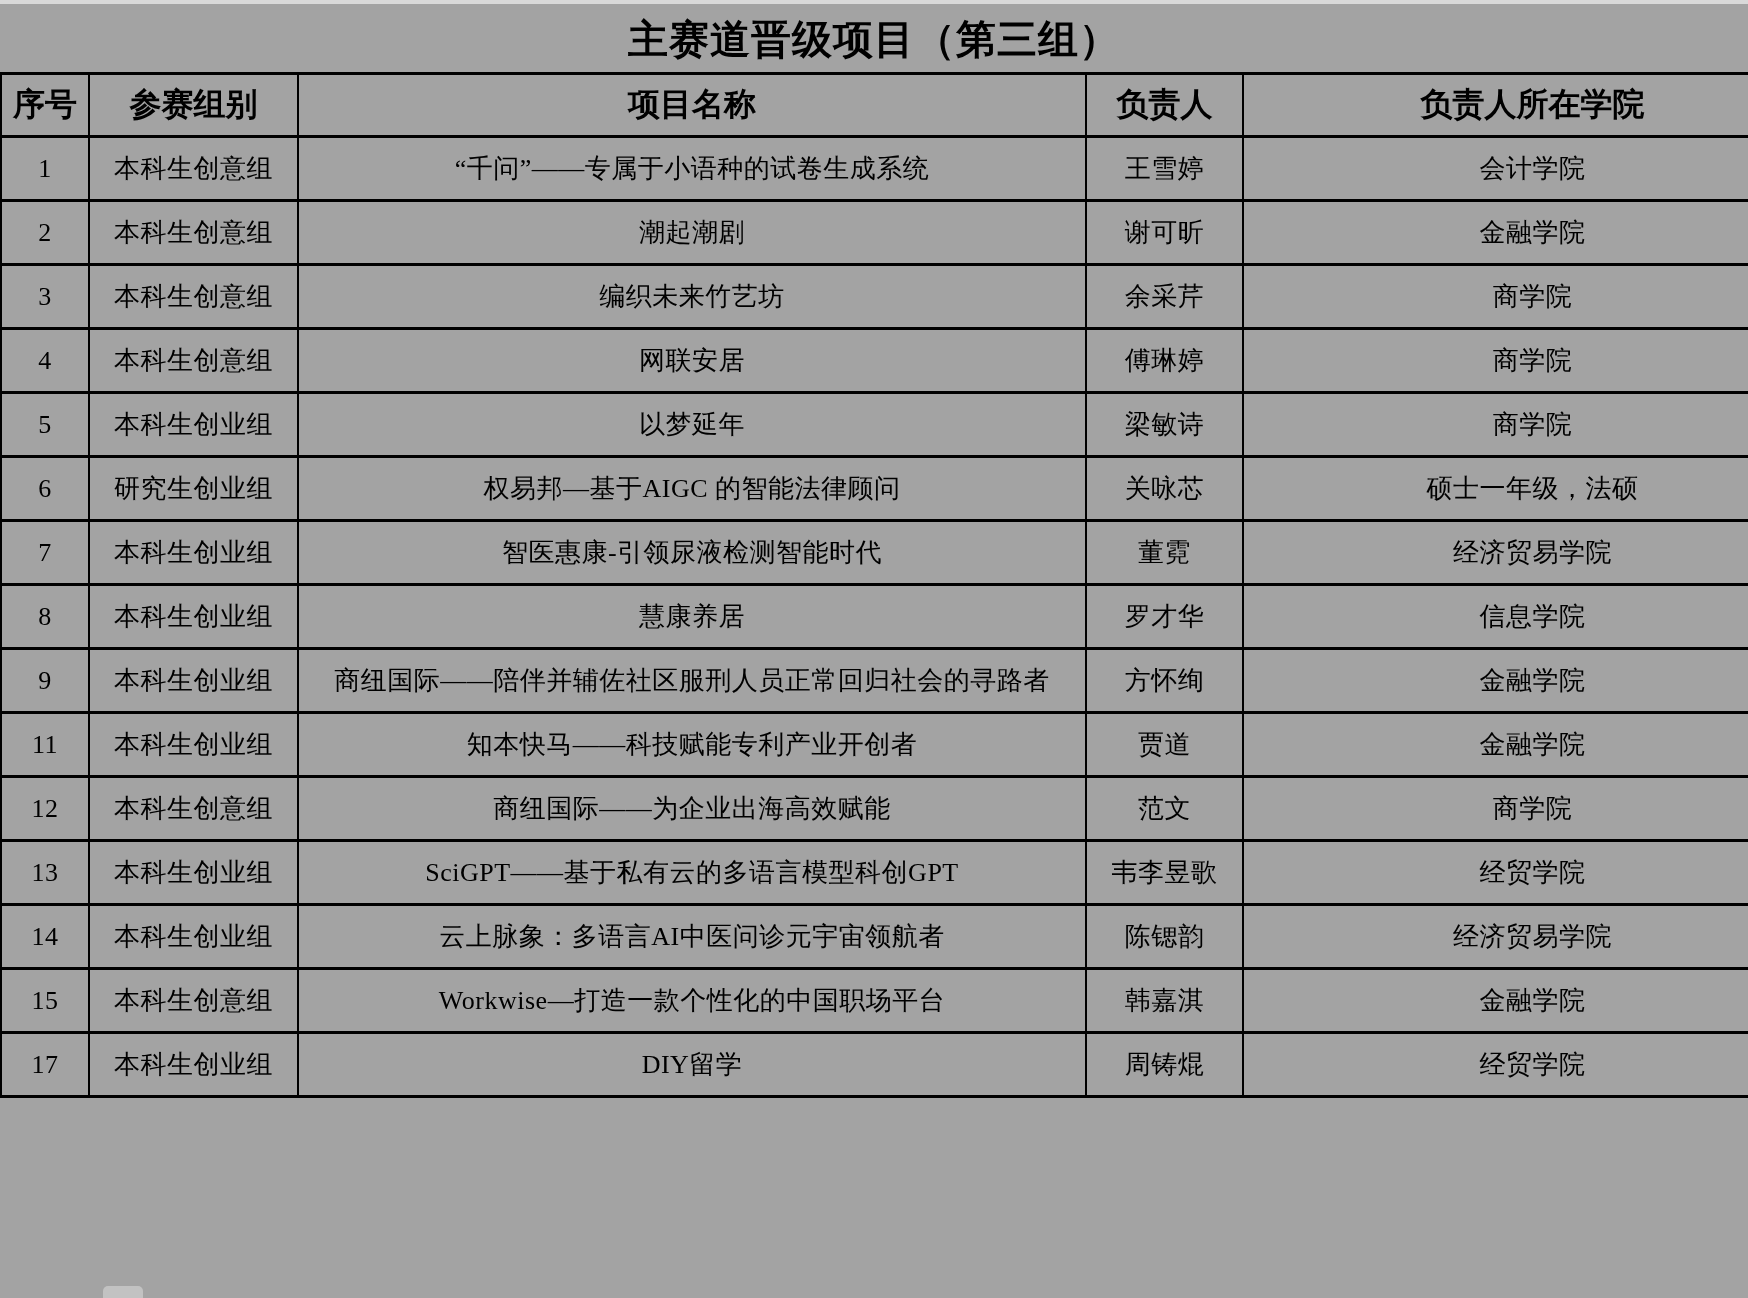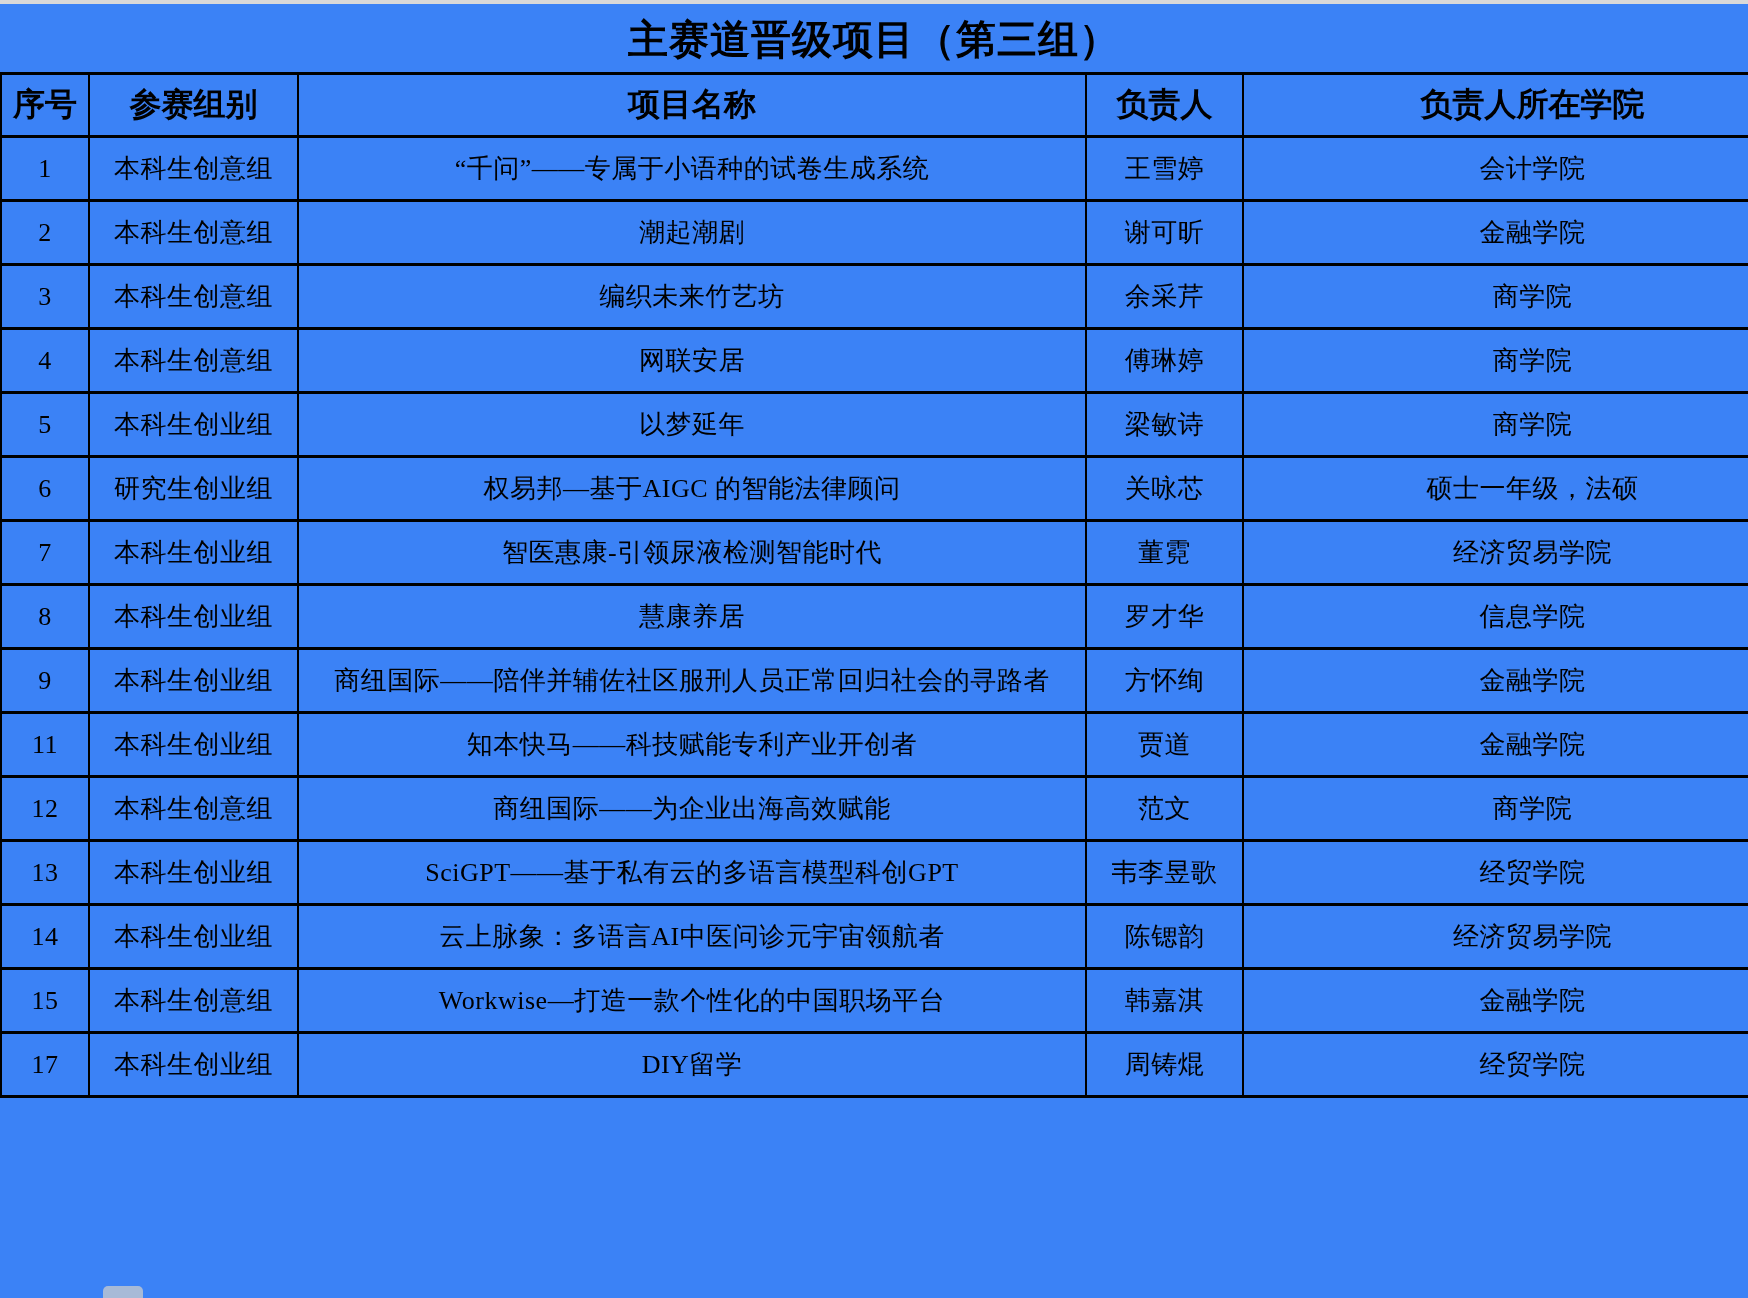--- a/index.html
+++ b/index.html
@@ -9,21 +9,21 @@
     width: 1748px;
     height: 1298px;
     overflow: hidden;
     font-family: "Liberation Serif", "DejaVu Serif", serif;
     color: #000;
   }
   .sheet {
     position: relative;
     width: 1748px;
     height: 1298px;
-    background: #3b82f6;
+    background: #a3a3a3;
   }
   .top-strip {
     position: absolute;
     top: 0; left: 0;
     width: 100%;
     height: 4px;
     background: #d9d9d9;
   }
   .title {
     margin: 0;

